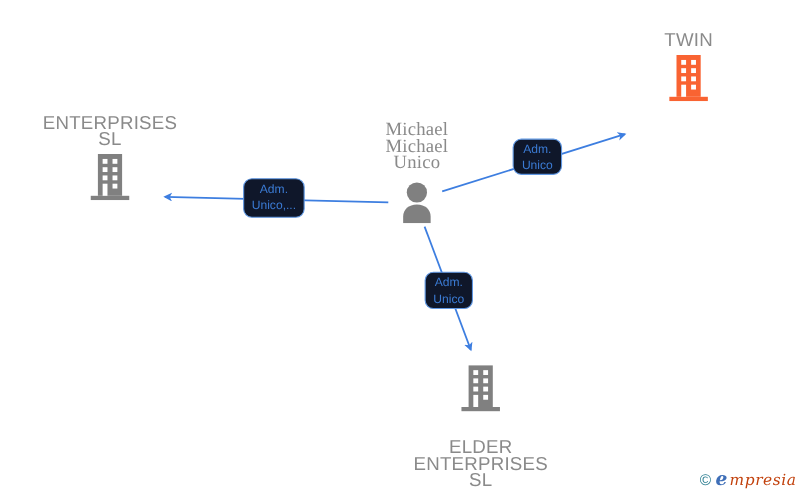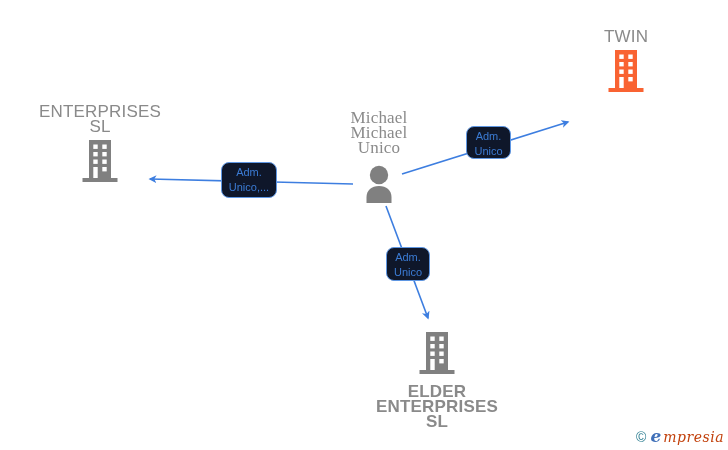--- a/index.html
+++ b/index.html
@@ -9,21 +9,21 @@
   }
   svg.edges{position:absolute;left:0;top:0;width:728px;height:450px;}
   .edge-line{stroke:#3d7ee0;stroke-width:1.6;fill:none;}
   .node{position:absolute;text-align:center;cursor:pointer;}
   .node-label{
     color:#8a8a8a;font-size:17px;line-height:15px;letter-spacing:.2px;
   }
   .node-label span{display:block;}
   .icon-wrap{display:inline-block;margin-top:6px;}
   .elder .icon-wrap{margin-top:0;}
-  .elder .node-label{margin-top:6px;font-weight:bold;}
+  .elder .node-label{margin-top:20px;}
   .edge-label{
     position:absolute;background:#0f172a;border:1.5px solid #5f97e3;border-radius:8px;
     color:#3b7bd4;font-size:11px;line-height:14.5px;text-align:center;
     display:flex;flex-direction:column;box-sizing:border-box;
     padding:2px 0;
   }
   .edge-label span{display:block;white-space:nowrap;}
   .watermark{
     position:absolute;right:4px;bottom:4px;display:flex;align-items:baseline;gap:4px;
     font-family:"DejaVu Serif","Liberation Serif",serif;

